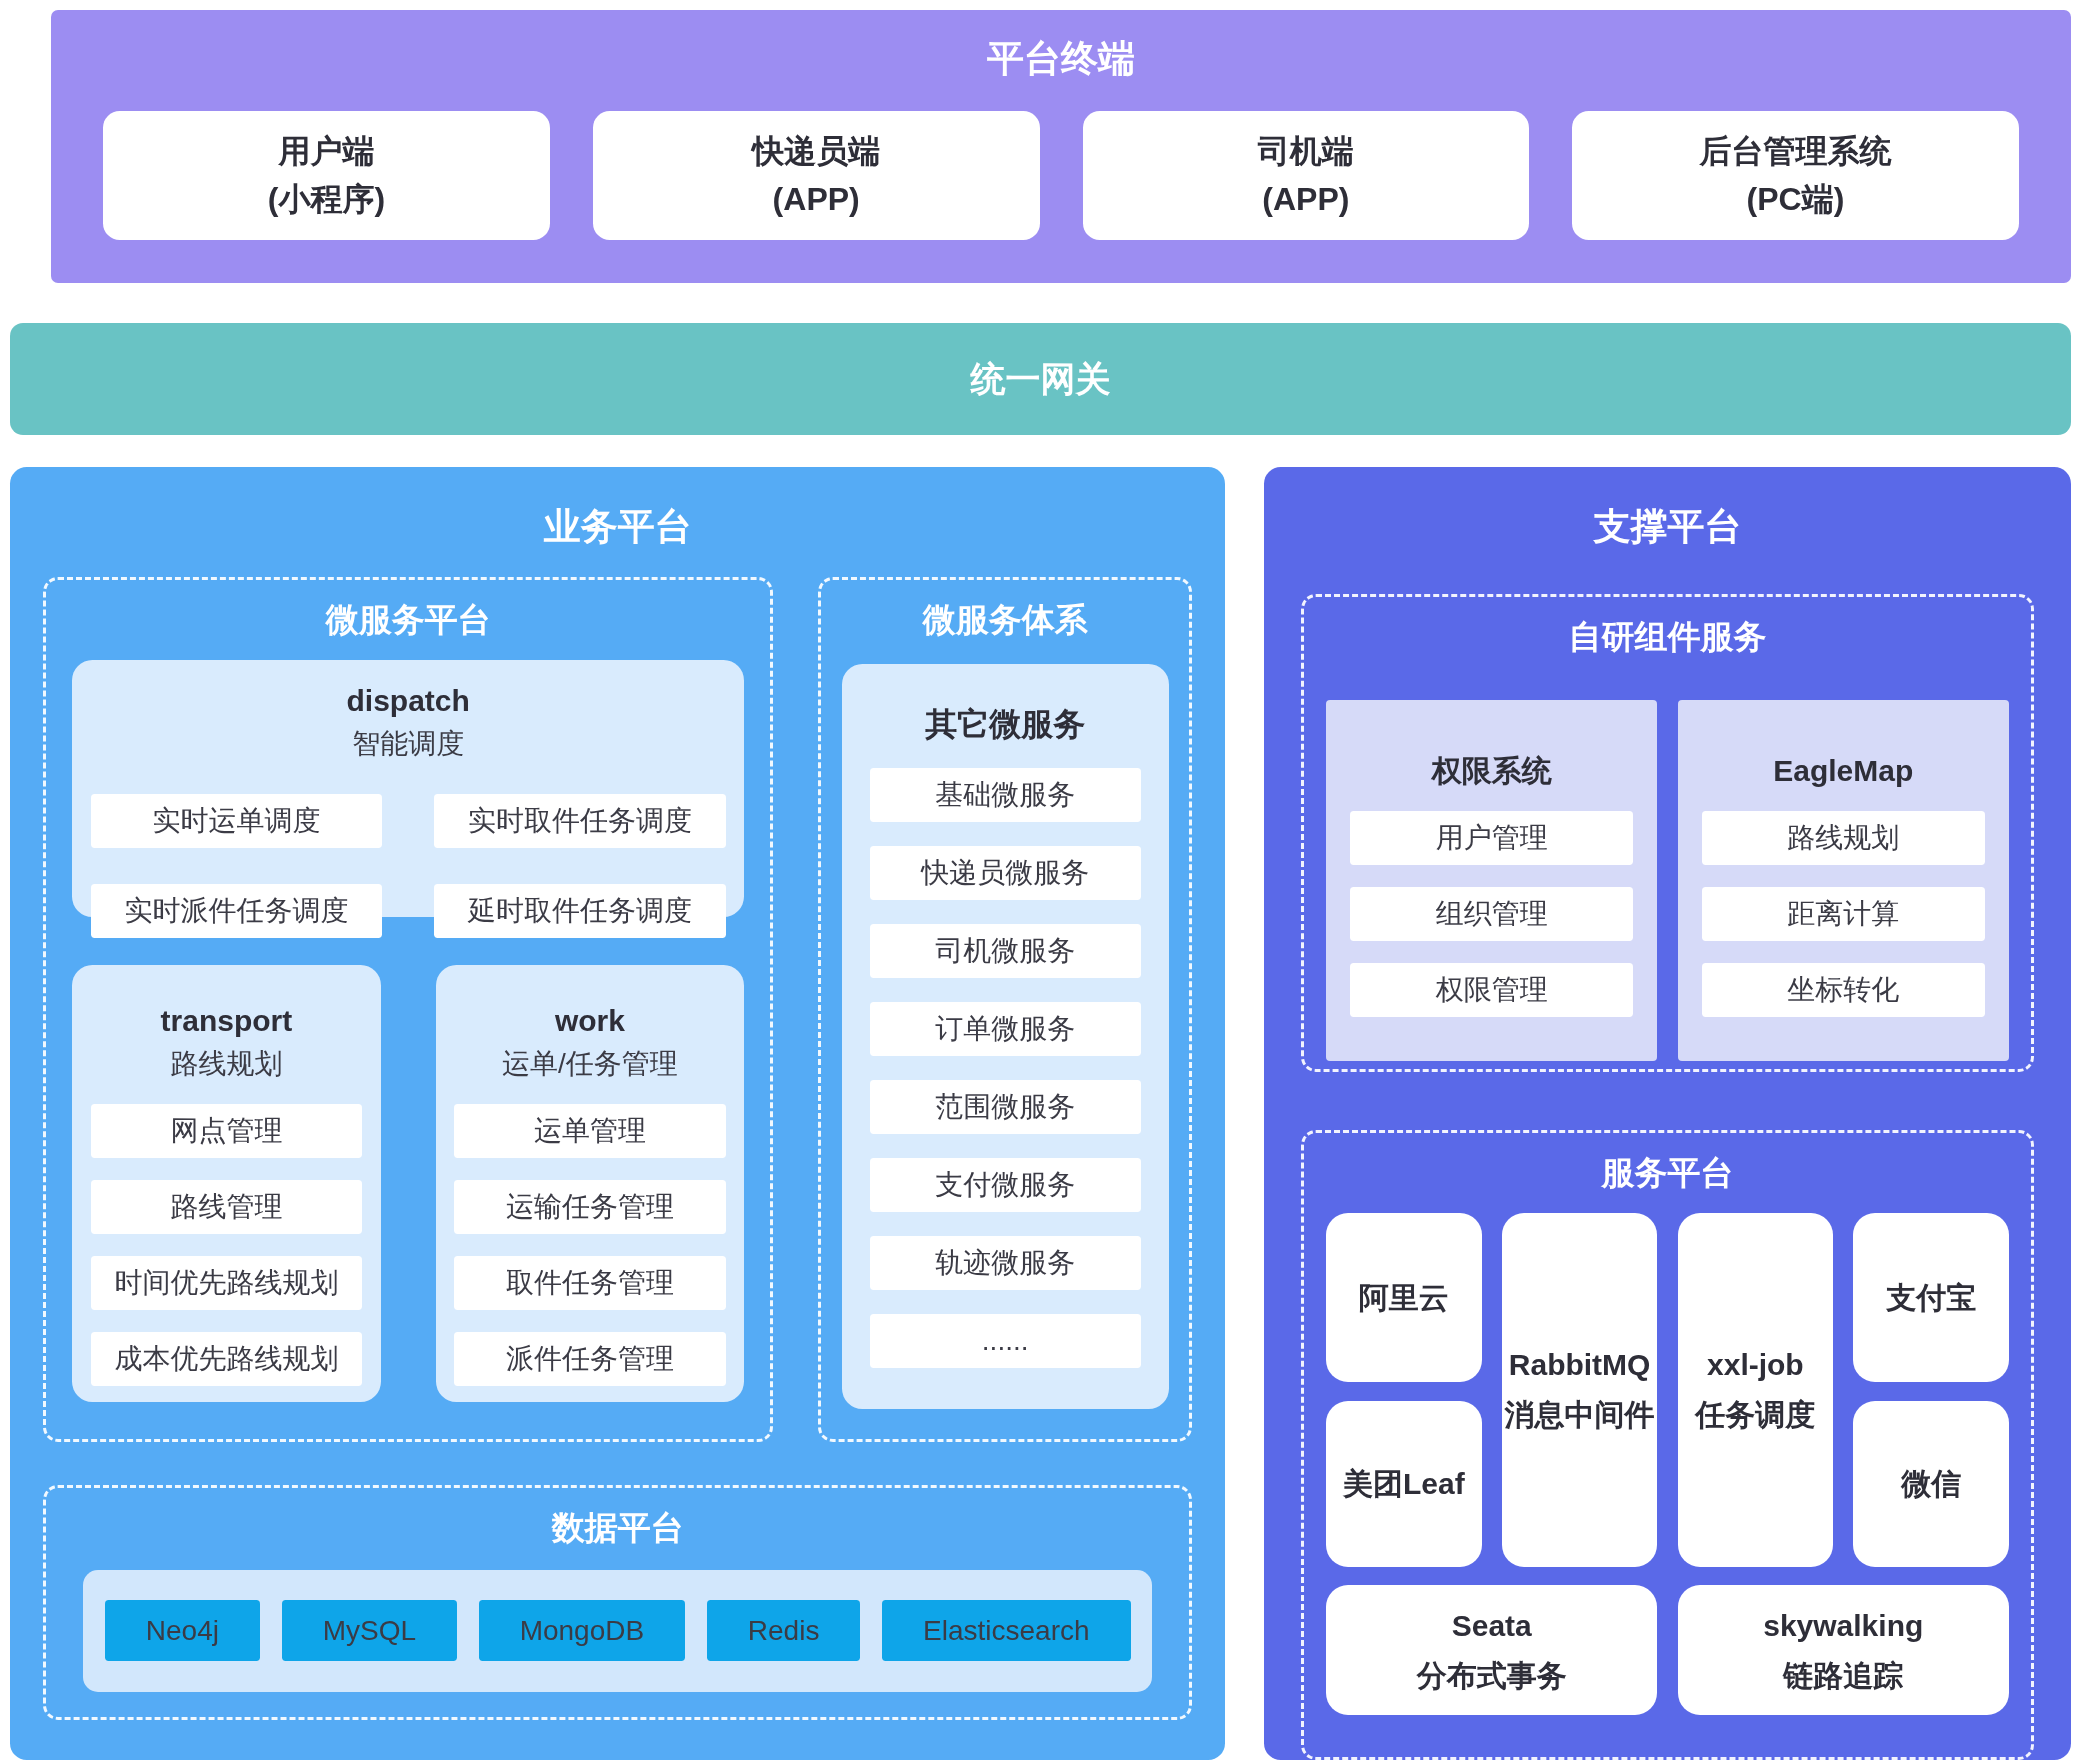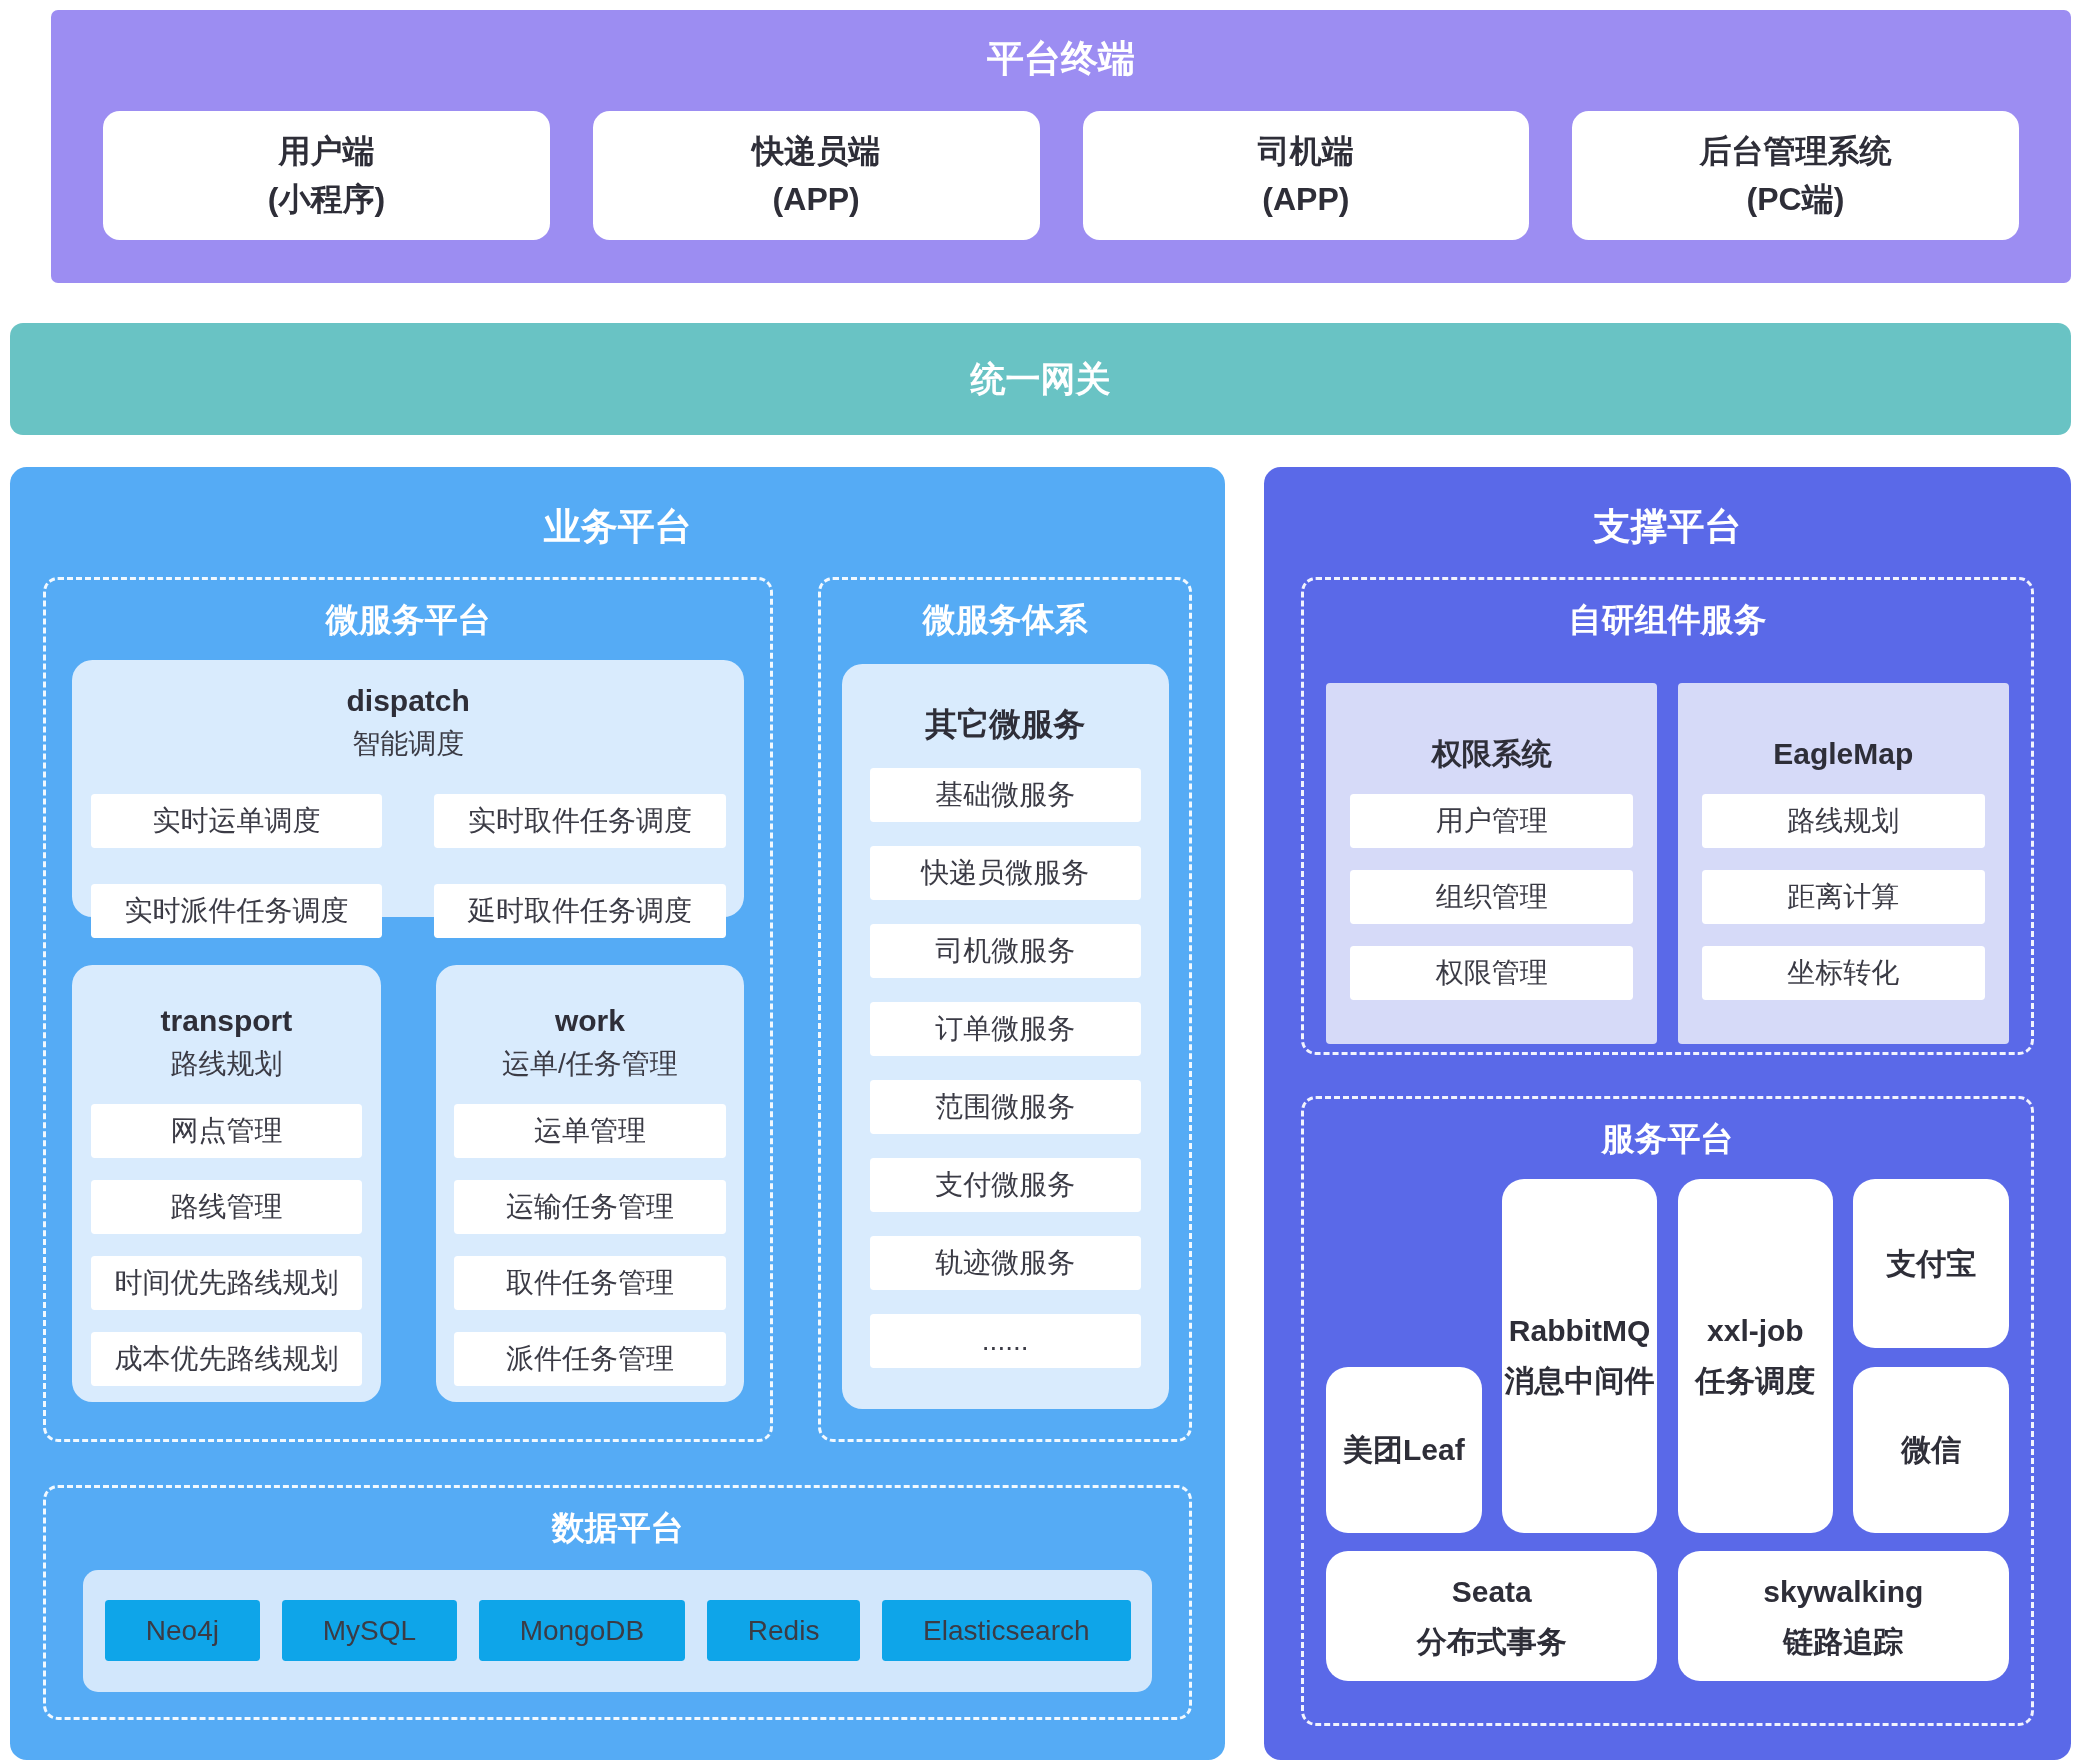--- a/index.html
+++ b/index.html
@@ -20,21 +20,21 @@
   .tbox div{color:var(--ink);font-size:32px;font-weight:bold;line-height:41px;}
 
   
   .gateway{height:112px;background:var(--teal);border-radius:13px;margin-top:40px;display:flex;align-items:center;justify-content:center;flex:0 0 auto;}
   .gateway div{color:#fff;font-size:35px;font-weight:bold;}
 
   
   .main{display:flex;gap:39px;margin-top:32px;flex:1;}
   .panel{border-radius:16.7px;display:flex;flex-direction:column;}
   .panel-business{flex:0 0 1215px;background:var(--blue);padding:37px 33px 0 33px;}
-  .panel-support{flex:1;background:var(--indigo);padding:37px 37px 0 37px;}
+  .panel-support{flex:1;background:var(--indigo);padding:37px 37px 0 37px;justify-content:space-between;}
   .panel-title{color:#fff;font-size:37px;font-weight:bold;text-align:center;line-height:45px;}
 
   .dashed{border:3.7px dashed rgba(255,255,255,0.92);border-radius:15px;}
   .dashed-title{color:#fff;font-size:33px;font-weight:bold;text-align:center;line-height:41px;padding-top:18.6px;}
 
   
   .ms-row{display:flex;gap:45px;margin-top:28px;height:865px;}
   .ms-platform{flex:0 0 730px;padding:0 26px;}
   .ms-system{flex:1;padding:0 20.4px;}
 
@@ -193,20 +193,23 @@
             <div class="item">路线规划</div>
             <div class="item">距离计算</div>
             <div class="item">坐标转化</div>
           </div>
         </div>
       </div>
 
       <div class="dashed svc-dashed">
         <div class="dashed-title">服务平台</div>
         <div class="svc-grid">
+          <div class="svc-card a-aliyun">
+            <div>阿里云</div>
+          </div>
           <div class="svc-card a-xxl">
             <div>xxl-job</div>
             <div>任务调度</div>
           </div>
           <div class="svc-card a-rabbit">
             <div>RabbitMQ</div>
             <div>消息中间件</div>
           </div>
           <div class="svc-card a-alipay">
             <div>支付宝</div>

